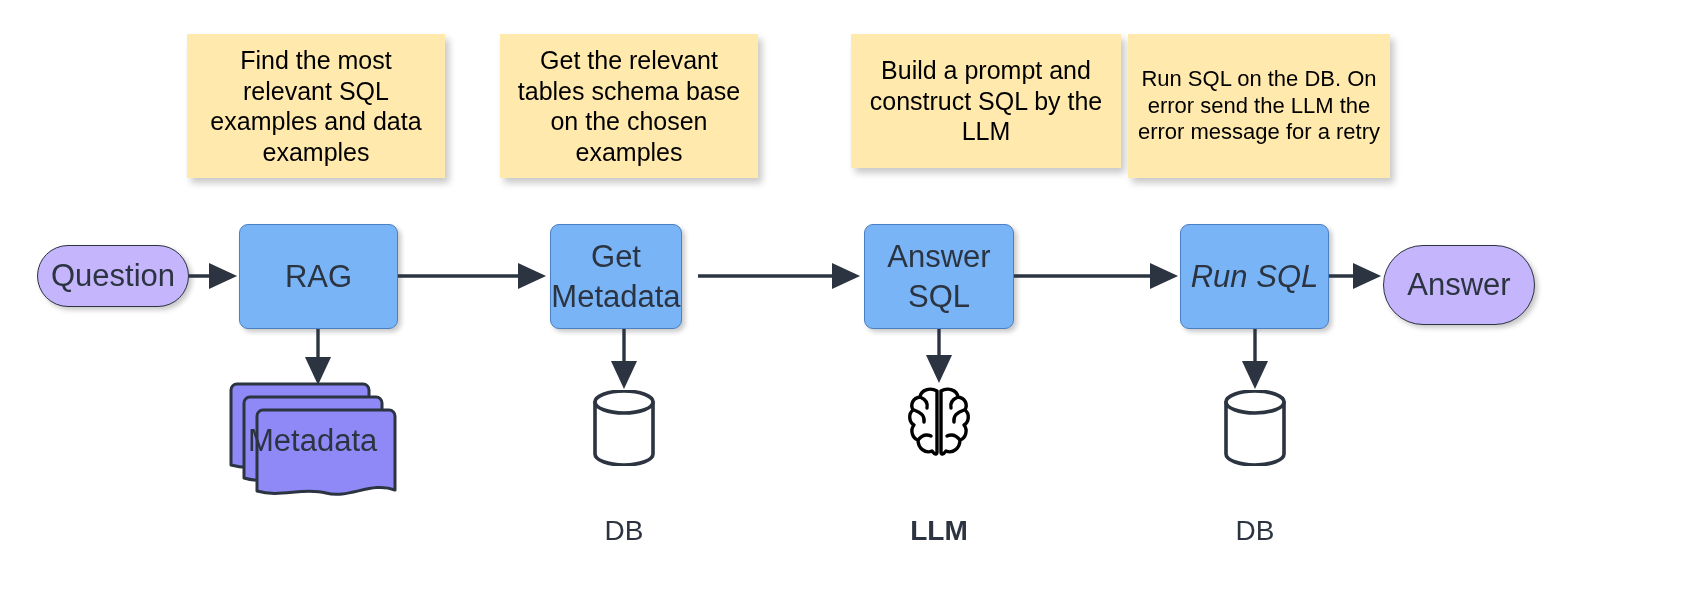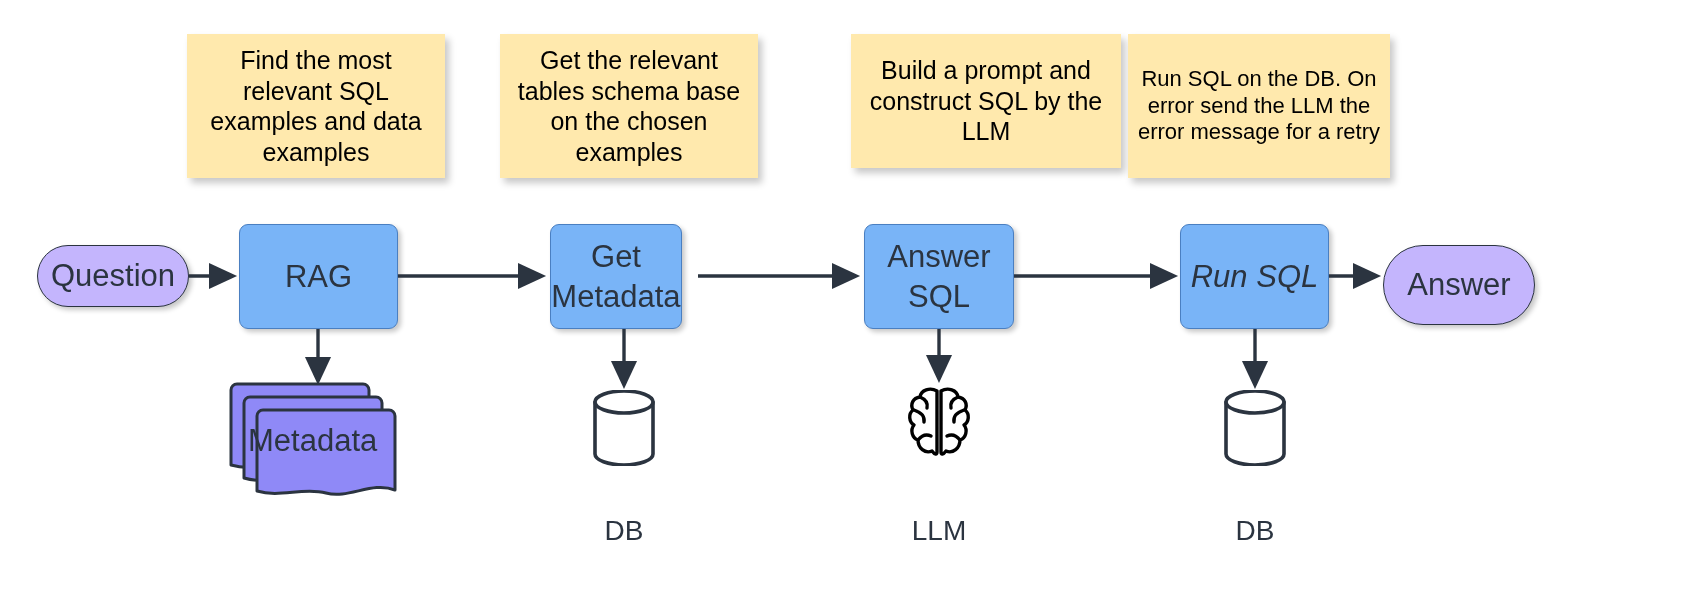--- a/index.html
+++ b/index.html
@@ -201,21 +201,21 @@
         <path d="M15,14 C20,16 23,20 22,25"></path>
         <path d="M9,27 C15,29 20,33 19,39"></path>
         <path d="M13,57 C17,52 22,51 26,53"></path>
 
         <path d="M53,14 C48,16 45,20 46,25"></path>
         <path d="M59,27 C53,29 48,33 49,39"></path>
         <path d="M55,57 C51,52 46,51 42,53"></path>
       </g>
     </svg>
   </div>
-  <div class="icon-label" style="left:905px;top:470px;width:68px;">LLM</div>
+  <div class="icon-label" style="left:905px;top:470px;width:68px;font-weight:bold;">LLM</div>
 
   <div class="icon" style="left:1223px;top:390px;width:64px;height:76px;">
     <svg width="64" height="76" viewBox="0 0 64 76">
       <g fill="#ffffff" stroke="#2b3440" stroke-width="3.6" stroke-linecap="round">
         <path d="M3,12 v52 a29,11 0 0 0 58,0 v-52"></path>
         <ellipse cx="32" cy="12" rx="29" ry="11"></ellipse>
       </g>
     </svg>
   </div>
   <div class="icon-label" style="left:1223px;top:470px;width:64px;">DB</div>

